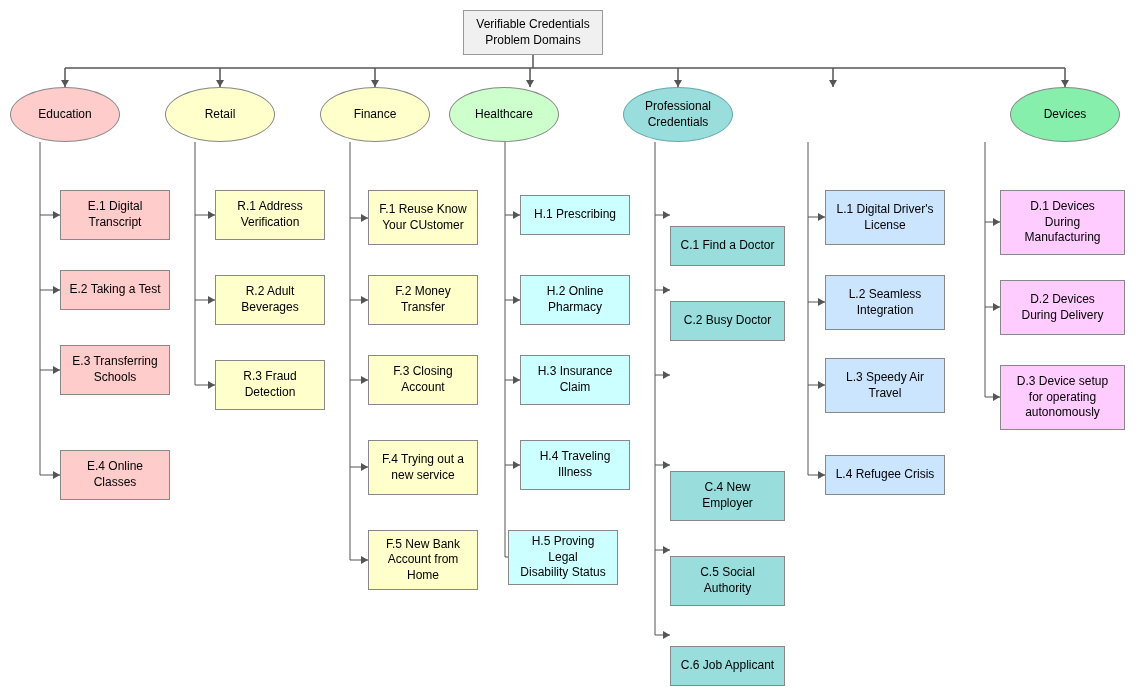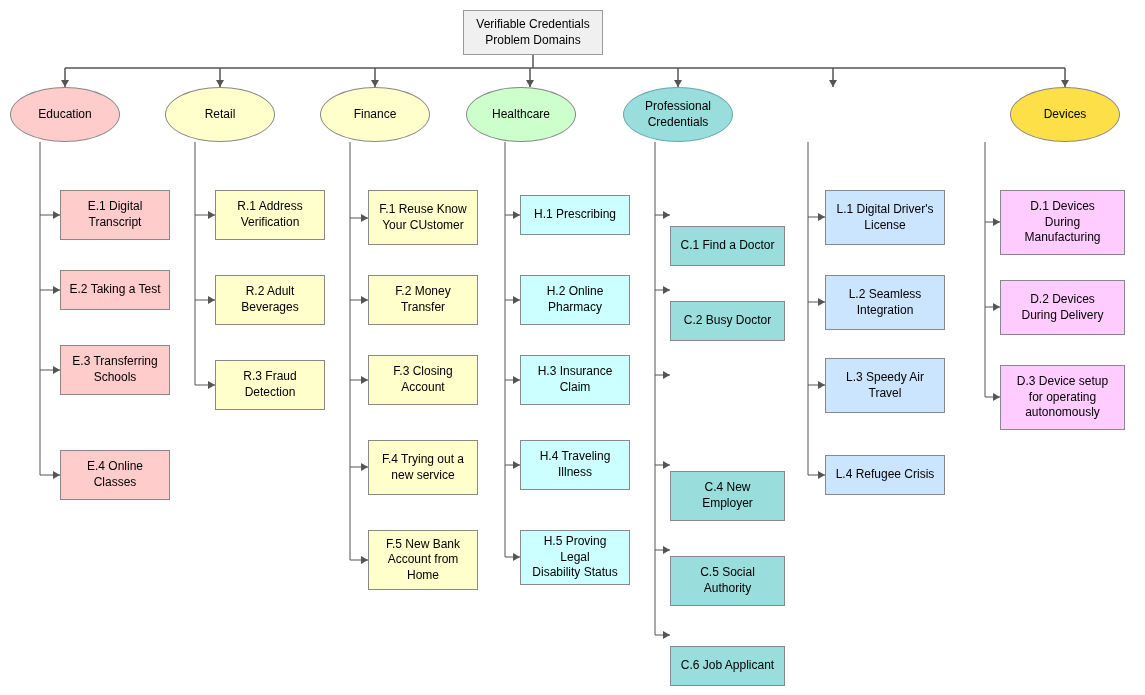--- a/index.html
+++ b/index.html
@@ -52,21 +52,21 @@
       padding: 8px 10px;
       width: 110px;
       height: 55px;
     }
 
     .oval-pink { background: #ffcccc; }
     .oval-yellow { background: #ffffcc; }
     .oval-green { background: #ccffcc; }
     .oval-teal { background: #99dddd; border-color: #66aaaa; }
     .oval-blue { background: #aaccff; }
-    .oval-lightpink { background: #fde047; }
+    .oval-lightpink { background: #86efac; }
 
     .node-rect {
       border: 1px solid #888;
       padding: 5px 8px;
     }
 
     .rect-pink { background: #ffcccc; }
     .rect-yellow { background: #ffffcc; }
     .rect-cyan { background: #ccffff; }
     .rect-teal { background: #99dddd; margin-top: 31px; }
@@ -183,21 +183,21 @@
 
   <div class="node node-oval oval-pink" style="left:10px; top:87px; width:110px; height:55px;">
     <span>Education</span>
   </div>
   <div class="node node-oval oval-yellow" style="left:165px; top:87px; width:110px; height:55px;">
     <span>Retail</span>
   </div>
   <div class="node node-oval oval-yellow" style="left:320px; top:87px; width:110px; height:55px;">
     <span>Finance</span>
   </div>
-  <div class="node node-oval oval-green" style="left:466px; top:87px; width:110px; height:55px;align-items:center;">
+  <div class="node node-oval oval-green" style="left:449px; top:87px; width:110px; height:55px;align-items:center;">
     <span>Healthcare</span>
   </div>
   <div class="node node-oval oval-teal" style="left:623px; top:87px; width:110px; height:55px;">
     <span style="white-space:pre-line;">Professional
 Credentials</span>
   </div>
   <div class="node node-oval oval-lightpink" style="left:1010px; top:87px; width:110px; height:55px;">
     <span>Devices</span>
   </div>
 
@@ -260,21 +260,21 @@
 Pharmacy</span>
   </div>
   <div class="node node-rect rect-cyan" style="left:520px; top:355px; width:110px; height:50px;">
     <span style="white-space:pre-line;">H.3 Insurance
 Claim</span>
   </div>
   <div class="node node-rect rect-cyan" style="left:520px; top:440px; width:110px; height:50px;">
     <span style="white-space:pre-line;">H.4 Traveling
 Illness</span>
   </div>
-  <div class="node node-rect rect-cyan" style="left:520px; top:530px; width:110px; height:55px;">
+  <div class="node node-rect rect-cyan" style="left:508px; top:530px; width:110px; height:55px;">
     <span style="white-space:pre-line;">H.5 Proving Legal
 Disability Status</span>
   </div>
 
   <div class="node node-rect rect-teal" style="left:670px; top:195px; width:115px; height:40px;">
     <span>C.1 Find a Doctor</span>
   </div>
   <div class="node node-rect rect-teal" style="left:670px; top:270px; width:115px; height:40px;">
     <span>C.2 Busy Doctor</span>
   </div>

